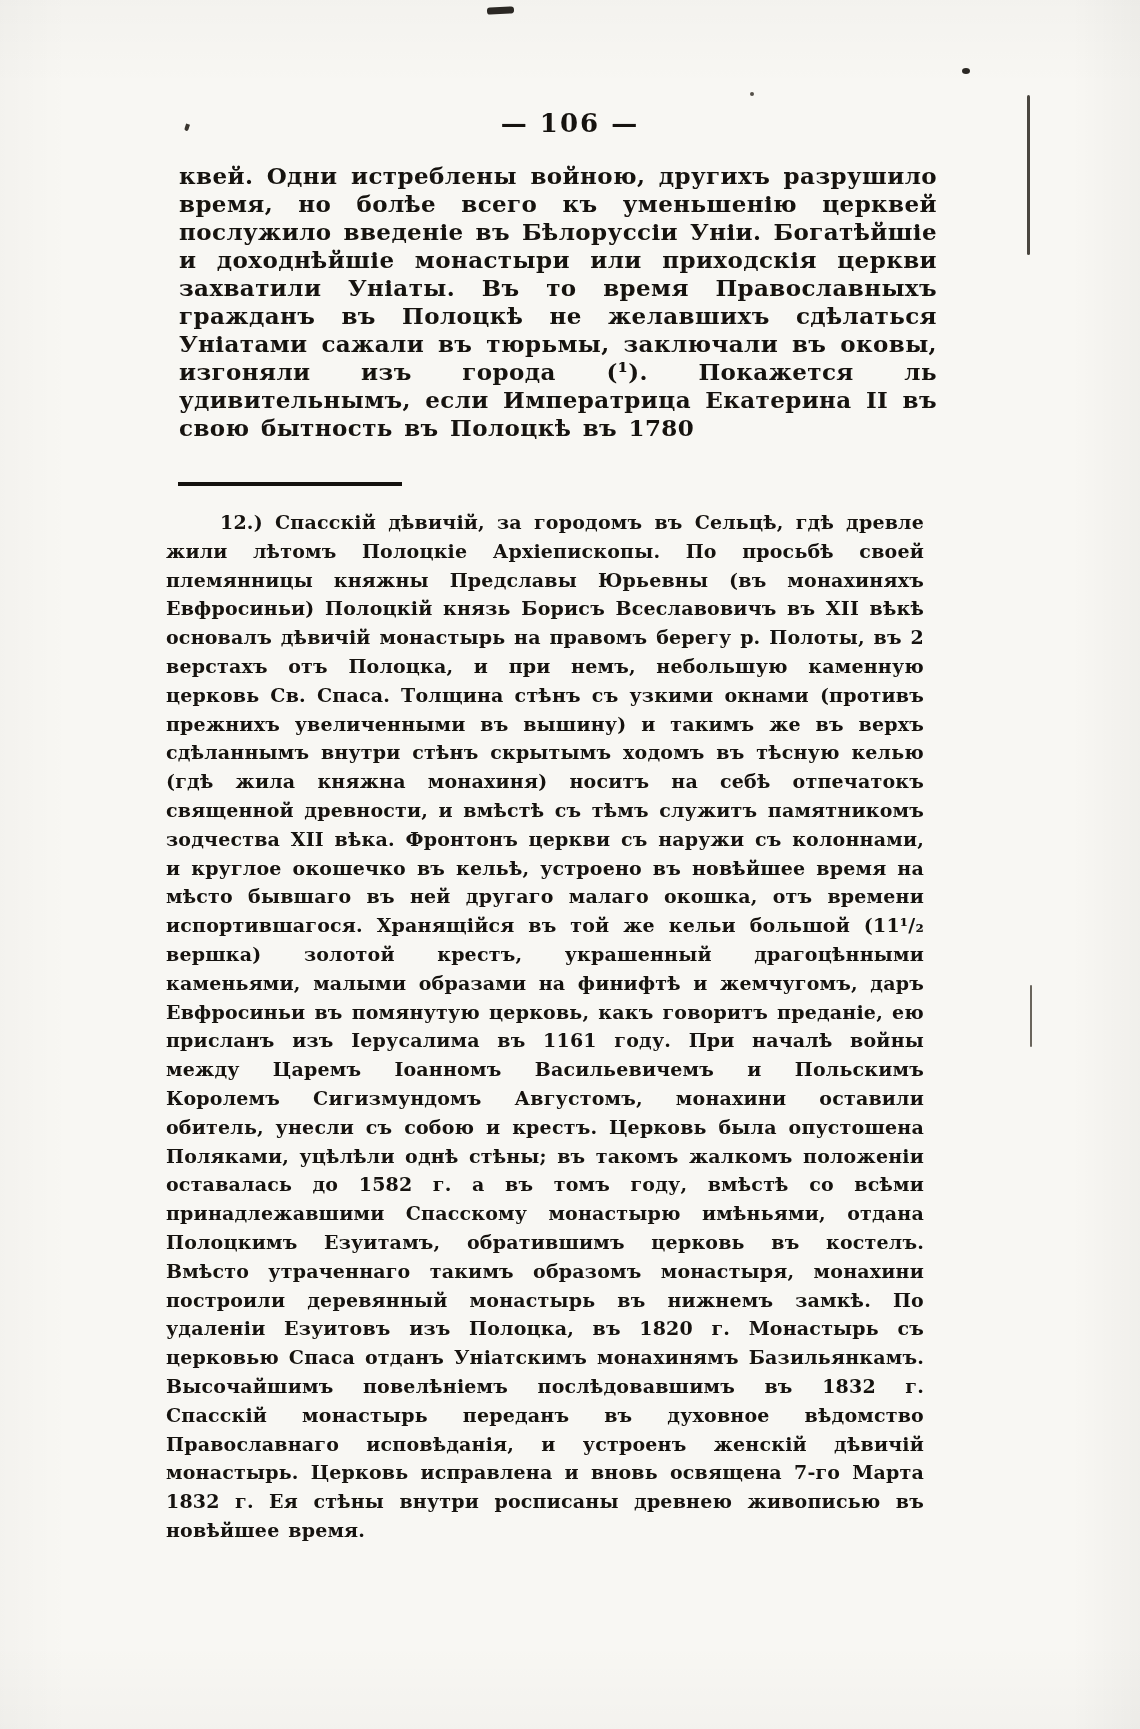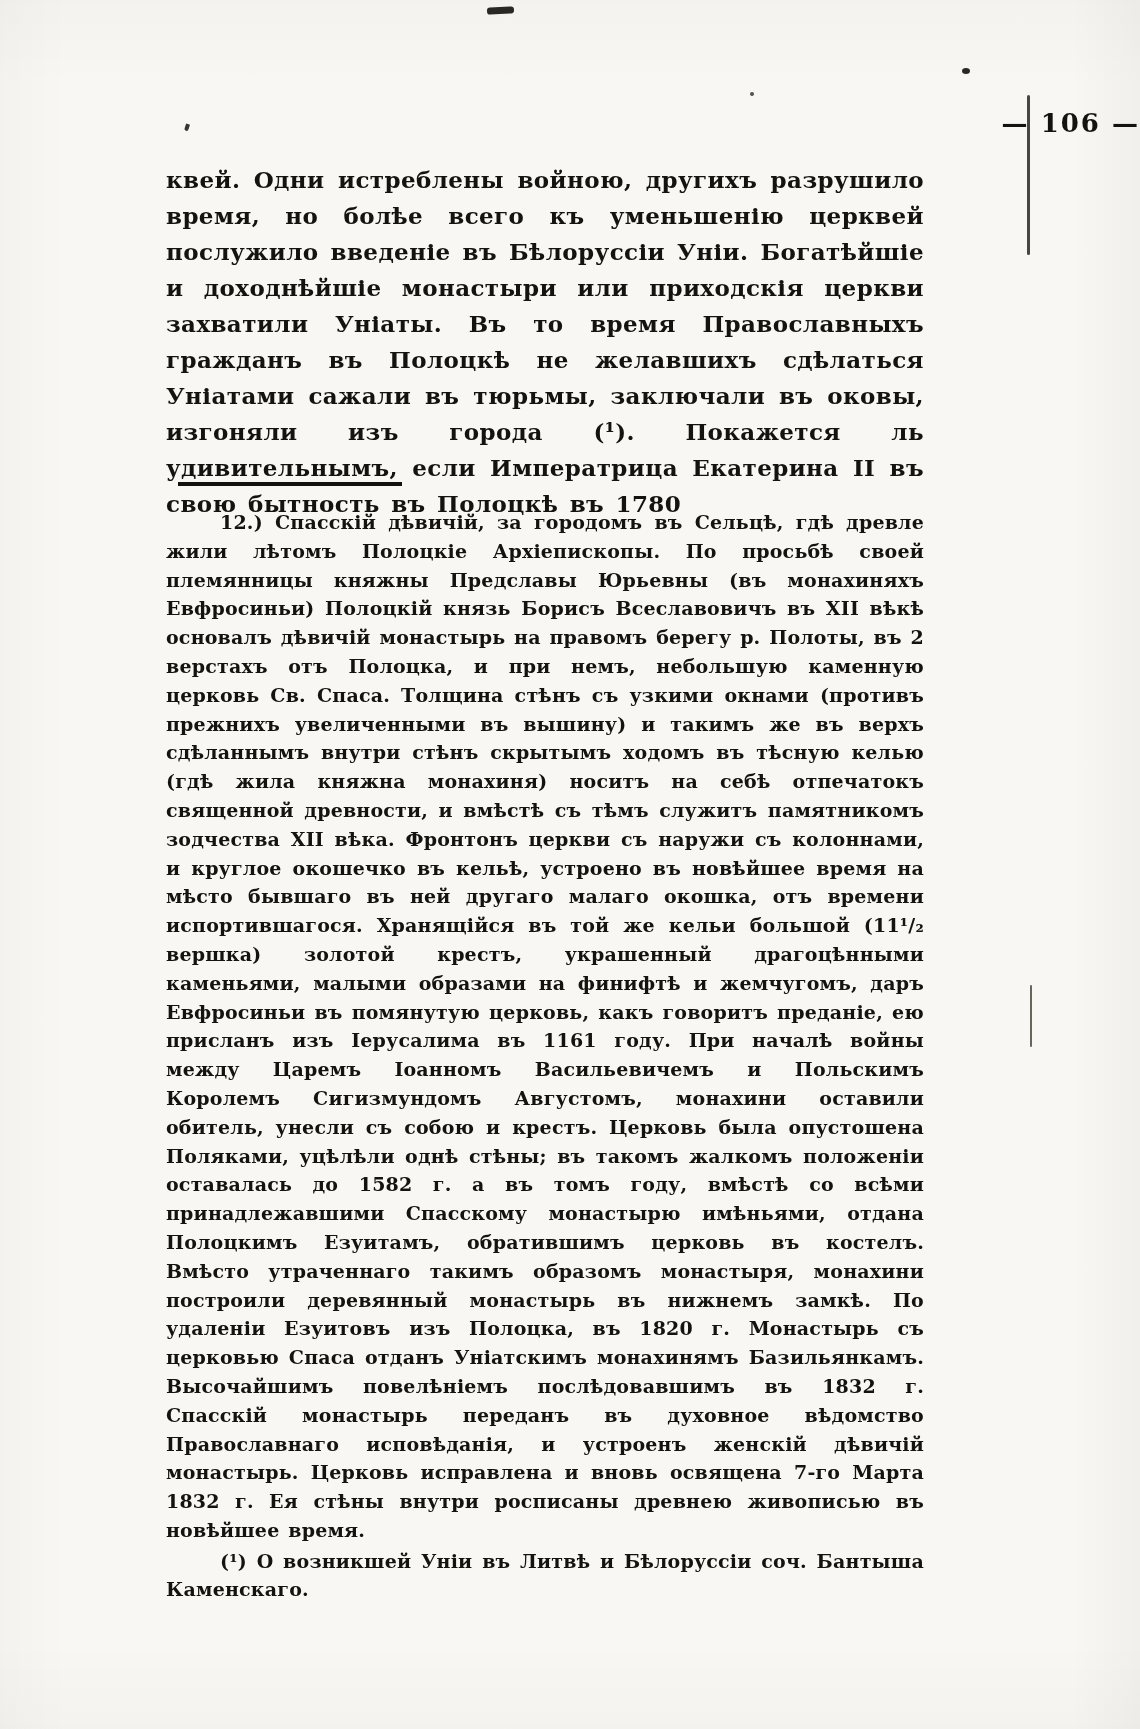--- a/index.html
+++ b/index.html
@@ -22,34 +22,34 @@
     background:
       linear-gradient(90deg, rgba(0,0,0,0.02) 0%, rgba(0,0,0,0) 6%, rgba(0,0,0,0) 94%, rgba(0,0,0,0.03) 100%),
       linear-gradient(180deg, rgba(0,0,0,0.02) 0%, rgba(0,0,0,0) 5%, rgba(0,0,0,0) 95%, rgba(0,0,0,0.02) 100%);
   }
 
   .page-number {
     position: absolute;
     top: 108px;
     left: 0;
     width: 100%;
-    text-align: right;
+    text-align: center;
     font-size: 26px;
     font-weight: bold;
     letter-spacing: 2px;
   }
 
   .main-text {
     position: absolute;
     top: 162px;
-    left: 166px;
+    left: 179px;
     width: 758px;
     margin: 0;
     font-size: 23px;
-    line-height: 36px;
+    line-height: 28px;
     font-weight: bold;
     text-align: justify;
     letter-spacing: 0.4px;
     word-spacing: 3px;
   }
 
   .footnote-rule {
     position: absolute;
     top: 482px;
     left: 178px;
@@ -133,14 +133,13 @@
 <div class="artifact artifact-comma-left"></div>
 
 <div class="page-number">— 106 —</div>
 
 <p class="main-text">квей. Одни истреблены войною, другихъ разрушило время, но болѣе всего къ уменьшенію церквей послужило введеніе въ Бѣлоруссіи Уніи. Богатѣйшіе и доходнѣйшіе монастыри или приходскія церкви захватили Уніаты. Въ то время Православныхъ гражданъ въ Полоцкѣ не желавшихъ сдѣлаться Уніатами сажали въ тюрьмы, заключали въ оковы, изгоняли изъ города (¹). Покажется ль удивительнымъ, если Императрица Екатерина II въ свою бытность въ Полоцкѣ въ 1780</p>
 
 <div class="footnote-rule"></div>
 
 <div class="footnote-block">
   <p class="footnote">12.) Спасскій дѣвичій, за городомъ въ Сельцѣ, гдѣ древле жили лѣтомъ Полоцкіе Архіепископы. По просьбѣ своей племянницы княжны Предславы Юрьевны (въ монахиняхъ Евфросиньи) Полоцкій князь Борисъ Всеславовичъ въ XII вѣкѣ основалъ дѣвичій монастырь на правомъ берегу р. Полоты, въ 2 верстахъ отъ Полоцка, и при немъ, небольшую каменную церковь Св. Спаса. Толщина стѣнъ съ узкими окнами (противъ прежнихъ увеличенными въ вышину) и такимъ же въ верхъ сдѣланнымъ внутри стѣнъ скрытымъ ходомъ въ тѣсную келью (гдѣ жила княжна монахиня) носитъ на себѣ отпечатокъ священной древности, и вмѣстѣ съ тѣмъ служитъ памятникомъ зодчества XII вѣка. Фронтонъ церкви съ наружи съ колоннами, и круглое окошечко въ кельѣ, устроено въ новѣйшее время на мѣсто бывшаго въ ней другаго малаго окошка, отъ времени испортившагося. Хранящійся въ той же кельи большой (11¹/₂ вершка) золотой крестъ, украшенный драгоцѣнными каменьями, малыми образами на финифтѣ и жемчугомъ, даръ Евфросиньи въ помянутую церковь, какъ говоритъ преданіе, ею присланъ изъ Іерусалима въ 1161 году. При началѣ войны между Царемъ Іоанномъ Васильевичемъ и Польскимъ Королемъ Сигизмундомъ Августомъ, монахини оставили обитель, унесли съ собою и крестъ. Церковь была опустошена Поляками, уцѣлѣли однѣ стѣны; въ такомъ жалкомъ положеніи оставалась до 1582 г. а въ томъ году, вмѣстѣ со всѣми принадлежавшими Спасскому монастырю имѣньями, отдана Полоцкимъ Езуитамъ, обратившимъ церковь въ костелъ. Вмѣсто утраченнаго такимъ образомъ монастыря, монахини построили деревянный монастырь въ нижнемъ замкѣ. По удаленіи Езуитовъ изъ Полоцка, въ 1820 г. Монастырь съ церковью Спаса отданъ Уніатскимъ монахинямъ Базильянкамъ. Высочайшимъ повелѣніемъ послѣдовавшимъ въ 1832 г. Спасскій монастырь переданъ въ духовное вѣдомство Православнаго исповѣданія, и устроенъ женскій дѣвичій монастырь. Церковь исправлена и вновь освящена 7-го Марта 1832 г. Ея стѣны внутри росписаны древнею живописью въ новѣйшее время.</p>
-  <p class="footnote">(¹) О возникшей Уніи въ Литвѣ и Бѣлоруссіи соч. Бантыша Каменскаго.</p>
 </div>
 
 </body></html>

